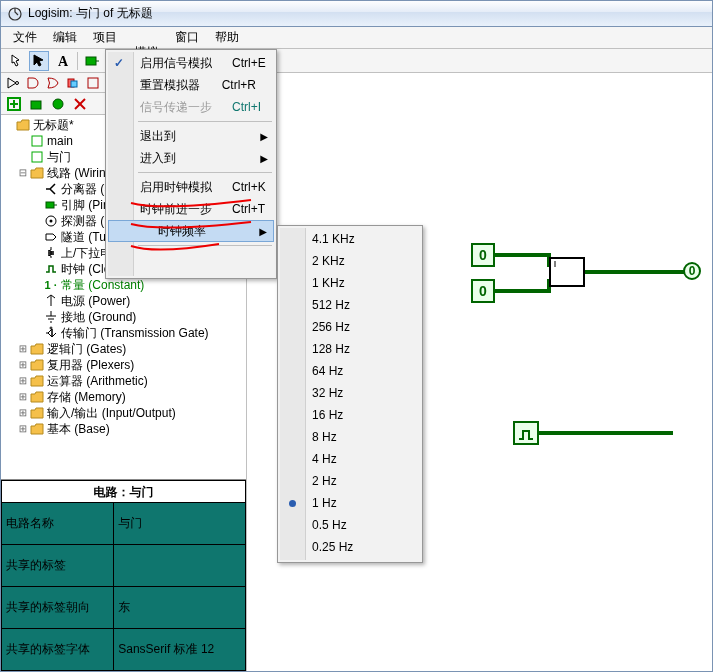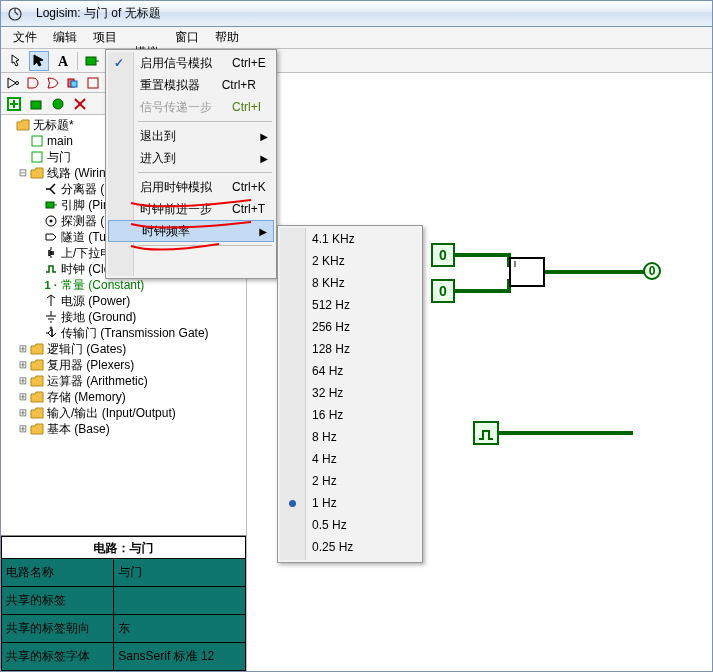--- a/index.html
+++ b/index.html
@@ -18,21 +18,20 @@
     border:1px solid #7a93b3;
   }
   
   .titlebar {
     height:26px;
     background:linear-gradient(#fdfeff,#e4ecf7 45%,#d3e0f1 46%,#e9f1fb);
     border-bottom:1px solid #7a93b3;
     display:flex; align-items:center;
     padding:12px 6px;
     font-size:12px;
-    gap:8px;
   }
   .titlebar .app-icon {
     width:16px;height:16px;margin-right:5px;
     display:flex;align-items:center;justify-content:center;
   }
   .titlebar .app-icon svg{width:16px;height:16px}
   .titlebar .title{color:#000}
   
   .menubar {
     height:22px;
@@ -73,20 +72,21 @@
     height:20px;background:#f5f5f5;border-bottom:1px solid #c0c0c0;
     display:flex;align-items:center;padding:2px 4px;gap:4px;
     width:110px;border-right:1px solid #c0c0c0;
   }
   .tinybtn{width:16px;height:16px;display:flex;align-items:center;justify-content:center}
   .tinybtn svg{width:14px;height:14px}
   
   .content {
     position:absolute;top:72px;left:0;right:0;bottom:0;
     display:flex;
+    gap:40px;
   }
   .leftcol{width:246px;display:flex;flex-direction:column;border-right:1px solid #c0c0c0}
   .sidebar{height:22px;background:#f5f5f5;border-bottom:1px solid #c0c0c0;display:flex;align-items:center;padding:0 4px;gap:4px}
   .sbtn{width:18px;height:18px;display:flex;align-items:center;justify-content:center}
   .sbtn svg{width:16px;height:16px}
   
   .tree {
     flex:1; overflow:auto;
     background:#fff;
     padding:2px 0;
@@ -106,21 +106,21 @@
     border-top:1px solid #888;
     background:#0f766e;
   }
   .props-title{
     text-align:center;font-weight:bold;
     border:1px solid #000;border-bottom:none;
     background:#fff;
     height:22px;line-height:22px;
   }
   .props table{width:100%;border-collapse:collapse}
-  .props td{border:1px solid #000;height:20px;padding:5px 4px;font-size:12px}
+  .props td{border:1px solid #000;height:20px;padding:12px 4px;font-size:12px}
   .props td:first-child{width:46%}
   
   .canvas{flex:1;position:relative;background:#fff}
   .wire{position:absolute;background:#006400}
   .pin-box{position:absolute;border:2px solid #006400;background:#eaffea;display:flex;align-items:center;justify-content:center;font-weight:bold;color:#006400;font-size:14px}
   .gate-box{position:absolute;border:2px solid #000;background:#fff}
   .out-pin{position:absolute;width:18px;height:18px;border:2px solid #006400;border-radius:50%;background:#eaffea;display:flex;align-items:center;justify-content:center;color:#006400;font-weight:bold;font-size:12px}
   .clock-box{position:absolute;border:2px solid #006400;background:#eaffea}
   
   .menu {
@@ -134,23 +134,23 @@
   }
   .menu .gutter{position:absolute;left:2px;top:2px;bottom:2px;width:26px;background:#e8e8e8;border-right:1px solid #d0d0d0}
   .menu-item{
     position:relative;
     display:flex;align-items:center;
     height:22px;
     padding-left:32px;padding-right:18px;
     white-space:nowrap;
   }
   .menu-item.disabled{color:#9a9a9a}
-  .menu-item.hover{background:#c4dbf3;border:1px solid #7aa7d7;height:22px;padding-left:33px;padding-right:17px}
+  .menu-item.hover{background:#c4dbf3;border:1px solid #7aa7d7;height:22px;padding-left:49px;padding-right:17px}
   .menu-item .shortcut{margin-left:auto;padding-left:20px;color:#000}
-  .menu-item.disabled .shortcut{color:#4d7c0f}
+  .menu-item.disabled .shortcut{color:#0f766e}
   .menu-sep{height:1px;background:#c0c0c0;margin:3px 2px 3px 30px}
   .menu-item .check{position:absolute;left:6px;color:#2a5db0;font-weight:bold}
   .menu-item .arrow{position:absolute;right:6px;font-size:10px;color:#000}
   .menu-item .radio{position:absolute;left:9px;width:7px;height:7px;border-radius:50%;background:#2a5db0}
   
   .mark{position:absolute;z-index:200;pointer-events:none}
   .freq-sub{width:146px}
   svg{overflow:visible}
 </style>
 </head>
@@ -564,21 +564,21 @@
   <div class="menu freq-sub" style="left:276px;top:224px;height:338px">
     <div class="gutter"></div>
     <div id="freq-items">
         <div class="menu-item">
           <span>4.1 KHz</span>
         </div>
         <div class="menu-item">
           <span>2 KHz</span>
         </div>
         <div class="menu-item">
-          <span>8 KHz</span>
+          <span>1 KHz</span>
         </div>
         <div class="menu-item">
           <span>512 Hz</span>
         </div>
         <div class="menu-item">
           <span>256 Hz</span>
         </div>
         <div class="menu-item">
           <span>128 Hz</span>
         </div>

